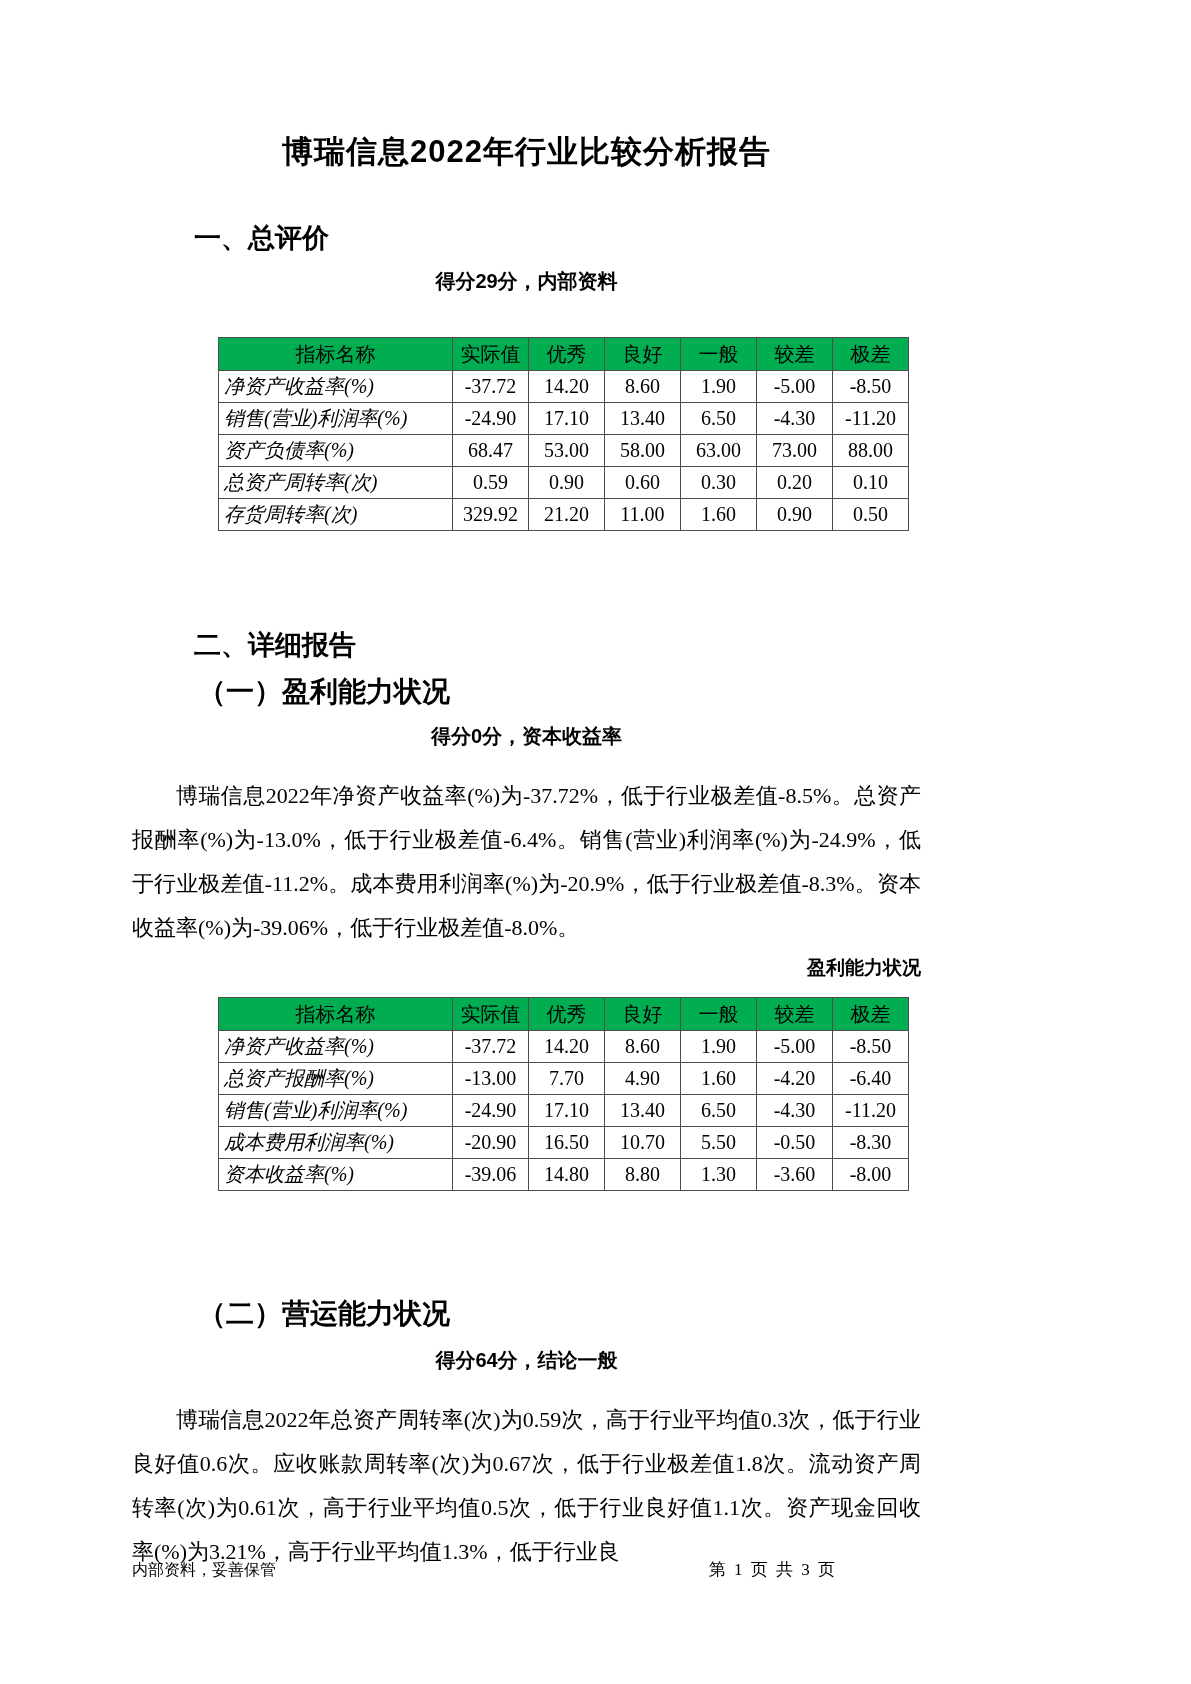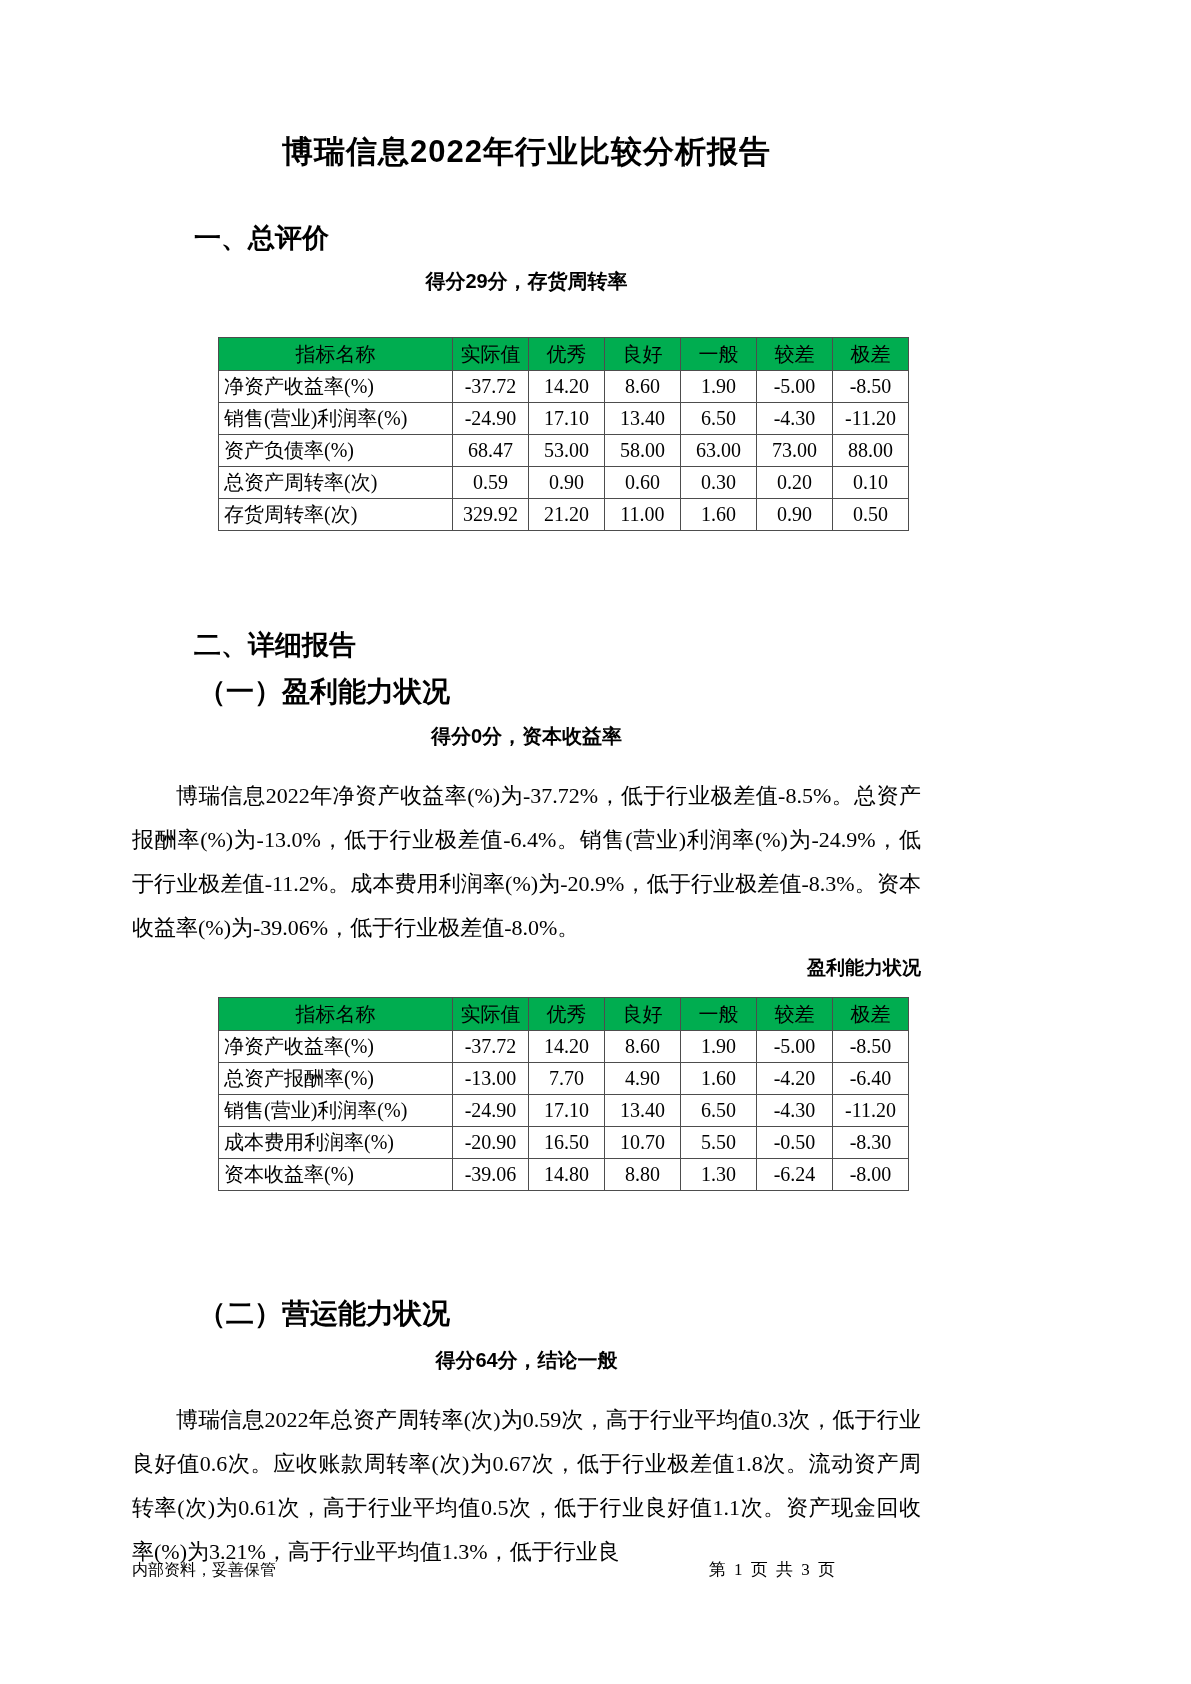--- a/index.html
+++ b/index.html
@@ -52,21 +52,21 @@
     table-layout:fixed;
   }
   .rtable th, .rtable td {
     border:1.6px solid #4d4d4d;
     height:31px;
     padding:0;
     font-weight:normal;
     vertical-align:middle;
   }
   .rtable th { height:32px; text-align:center; }
-  .rtable td.label { width:228px; text-align:left; padding-left:5px; }
+  .rtable td.label { width:228px; text-align:left; padding-left:5px;font-style:italic; }
   .rtable th.label-h { width:228px;margin-top:48px; }
   .rtable td.num, .rtable th.num-h { width:75px; text-align:center; }
   .body-para {
     margin:24px 0 0 0;
     font-size:22px;
     line-height:44px;
     text-align:justify;
     text-indent:2em;
   }
   .table-caption {
@@ -98,21 +98,21 @@
   }
 </style>
 </head>
 <body>
 
 <div class="page">
 
   <h1 class="doc-title">博瑞信息2022年行业比较分析报告</h1>
 
   <h2 class="h2">一、总评价</h2>
-  <div class="score-line">得分29分，存货周转率</div>
+  <div class="score-line">得分29分，内部资料</div>
 
   <table class="rtable">
       <thead>
         <tr>
           <th class="label-h" style="background: rgb(0, 173, 80);">指标名称</th>
           <th class="num-h" style="background: rgb(0, 173, 80);">实际值</th>
           <th class="num-h" style="background: rgb(0, 173, 80);">优秀</th>
           <th class="num-h" style="background: rgb(0, 173, 80);">良好</th>
           <th class="num-h" style="background: rgb(0, 173, 80);">一般</th>
           <th class="num-h" style="background: rgb(0, 173, 80);">较差</th>
@@ -225,21 +225,21 @@
           <td class="num">5.50</td>
           <td class="num">-0.50</td>
           <td class="num">-8.30</td>
         </tr>
         <tr>
           <td class="label">资本收益率(%)</td>
           <td class="num">-39.06</td>
           <td class="num">14.80</td>
           <td class="num">8.80</td>
           <td class="num">1.30</td>
-          <td class="num">-6.24</td>
+          <td class="num">-3.60</td>
           <td class="num">-8.00</td>
         </tr>
       </tbody>
     </table>
 
   <h3 class="h3 h3-op">（二）营运能力状况</h3>
   <div class="score-line" style="margin-top:14px;">得分64分，结论一般</div>
 
   <p class="body-para">博瑞信息2022年总资产周转率(次)为0.59次，高于行业平均值0.3次，低于行业良好值0.6次。应收账款周转率(次)为0.67次，低于行业极差值1.8次。流动资产周转率(次)为0.61次，高于行业平均值0.5次，低于行业良好值1.1次。资产现金回收率(%)为3.21%，高于行业平均值1.3%，低于行业良</p>
 

